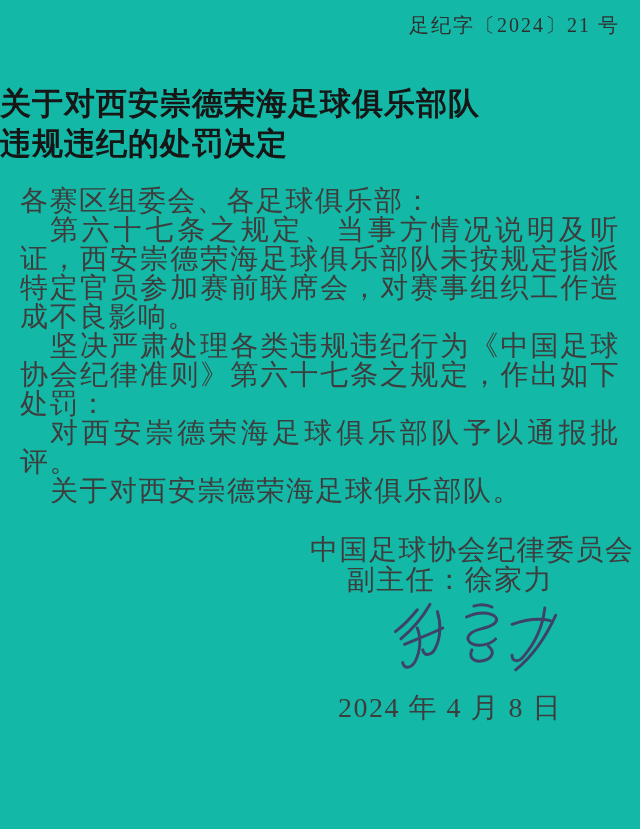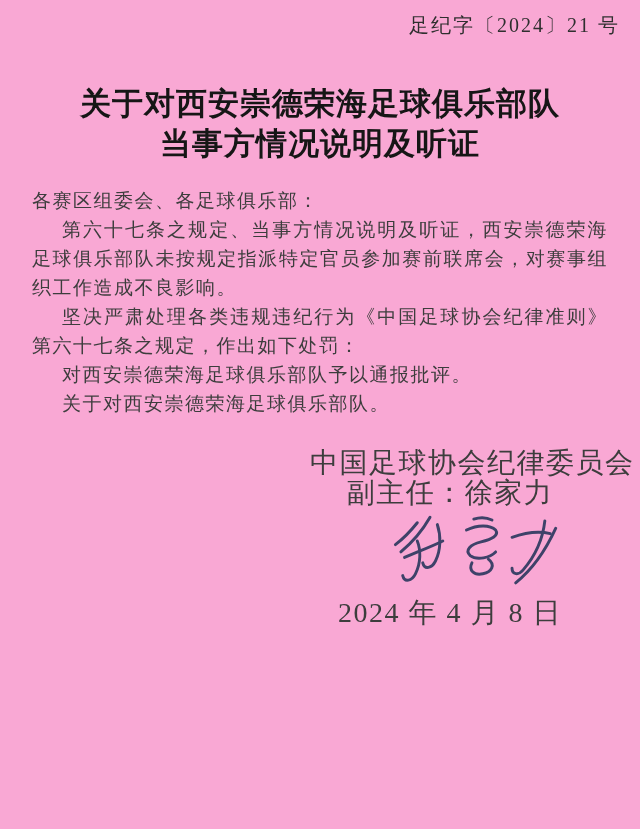--- a/index.html
+++ b/index.html
@@ -4,51 +4,51 @@
 <style>
   html, body {
     margin: 0;
     padding: 0;
     background: #ffffff;
   }
   .page {
     position: relative;
     width: 640px;
     height: 829px;
-    background: #f9a8d4;
+    background: #14b8a6;
     overflow: hidden;
     box-sizing: border-box;
     font-family: "Liberation Serif", "DejaVu Serif", serif;
     color: #3d3d3d;
   }
   .doc-number {
     padding: 12px 20px 0 0;
     text-align: right;
     font-size: 20px;
     line-height: 26px;
     letter-spacing: 2px;
     color: #2f2f2f;
     white-space: nowrap;
   }
   .title {
     margin: 46px 0 0 0;
-    text-align: center;
+    text-align: left;
     font-size: 31px;
     font-weight: bold;
     line-height: 40px;
     letter-spacing: 1px;
     color: #161616;
   }
   .title .title-line {
     display: block;
   }
   .body-text {
     margin-top: 22px;
-    padding: 0 32px;
-    font-size: 19px;
+    padding: 0 20px;
+    font-size: 28px;
     line-height: 29px;
     letter-spacing: 1.5px;
     text-align: justify;
     color: #3d3d3d;
   }
   .salutation {
     text-indent: 0;
   }
   .body-text p {
     margin: 0;
@@ -74,34 +74,34 @@
     transform: translateX(26px);
   }
   .signature-svg path {
     fill: none;
     stroke: #3e4269;
     stroke-width: 3.2;
     stroke-linecap: round;
     stroke-linejoin: round;
   }
   .sign-date {
-    margin-top: 6px;
+    margin-top: 14px;
     white-space: nowrap;
   }
 </style>
 </head>
 <body>
 
 <div class="page">
 
   <div class="doc-number">足纪字〔2024〕21 号</div>
 
   <h1 class="title">
     <span class="title-line">关于对西安崇德荣海足球俱乐部队</span>
-    <span class="title-line">当事方情况说明及听证</span>
+    <span class="title-line">违规违纪的处罚决定</span>
   </h1>
 
   <div class="body-text">
     <div class="salutation">各赛区组委会、各足球俱乐部：</div>
     <div>
         <p>第六十七条之规定、当事方情况说明及听证，西安崇德荣海足球俱乐部队未按规定指派特定官员参加赛前联席会，对赛事组织工作造成不良影响。</p>
         <p>坚决严肃处理各类违规违纪行为《中国足球协会纪律准则》第六十七条之规定，作出如下处罚：</p>
         <p>对西安崇德荣海足球俱乐部队予以通报批评。</p>
         <p>关于对西安崇德荣海足球俱乐部队。</p>
       </div>

